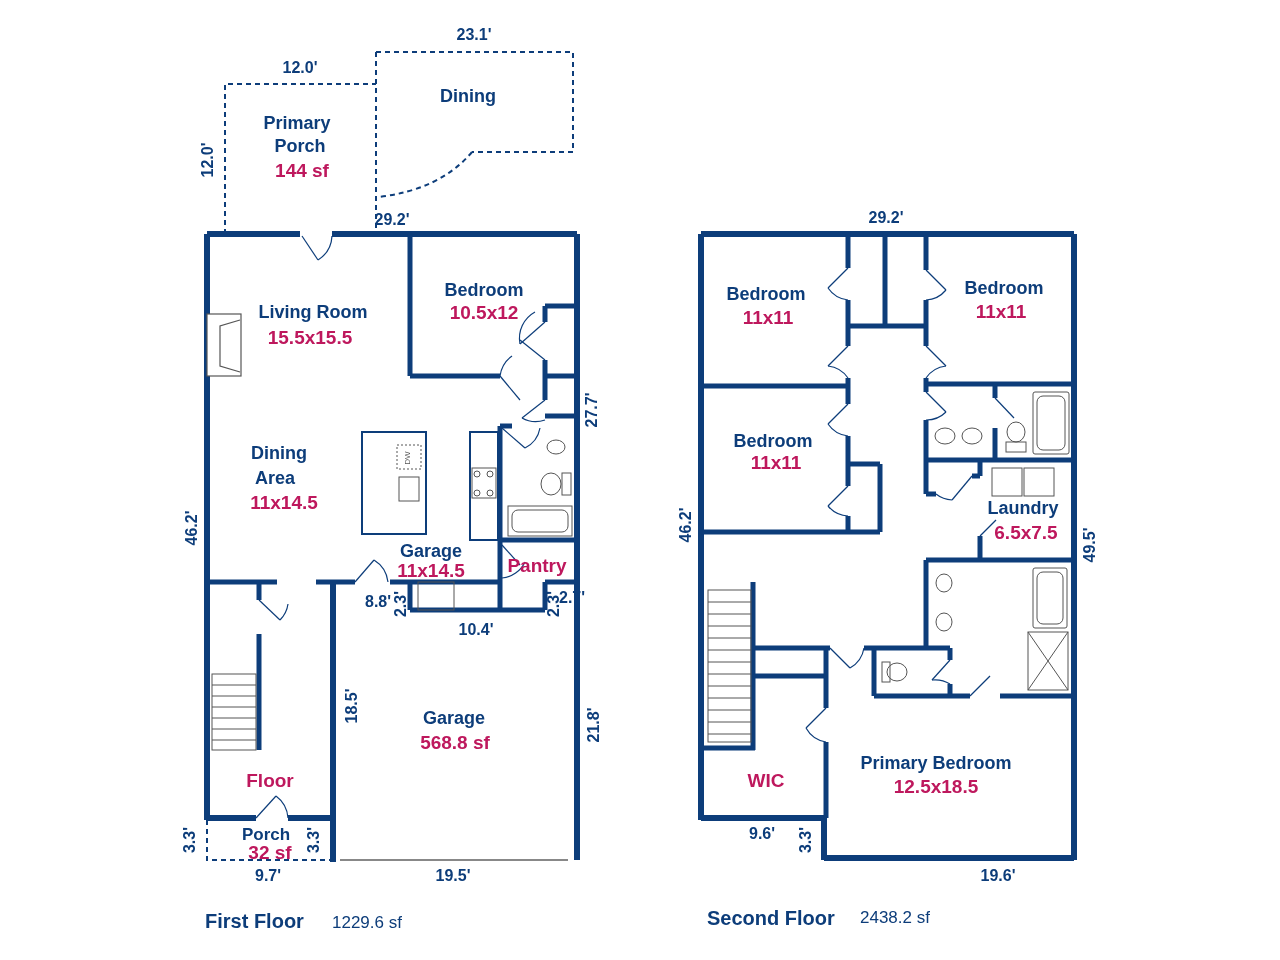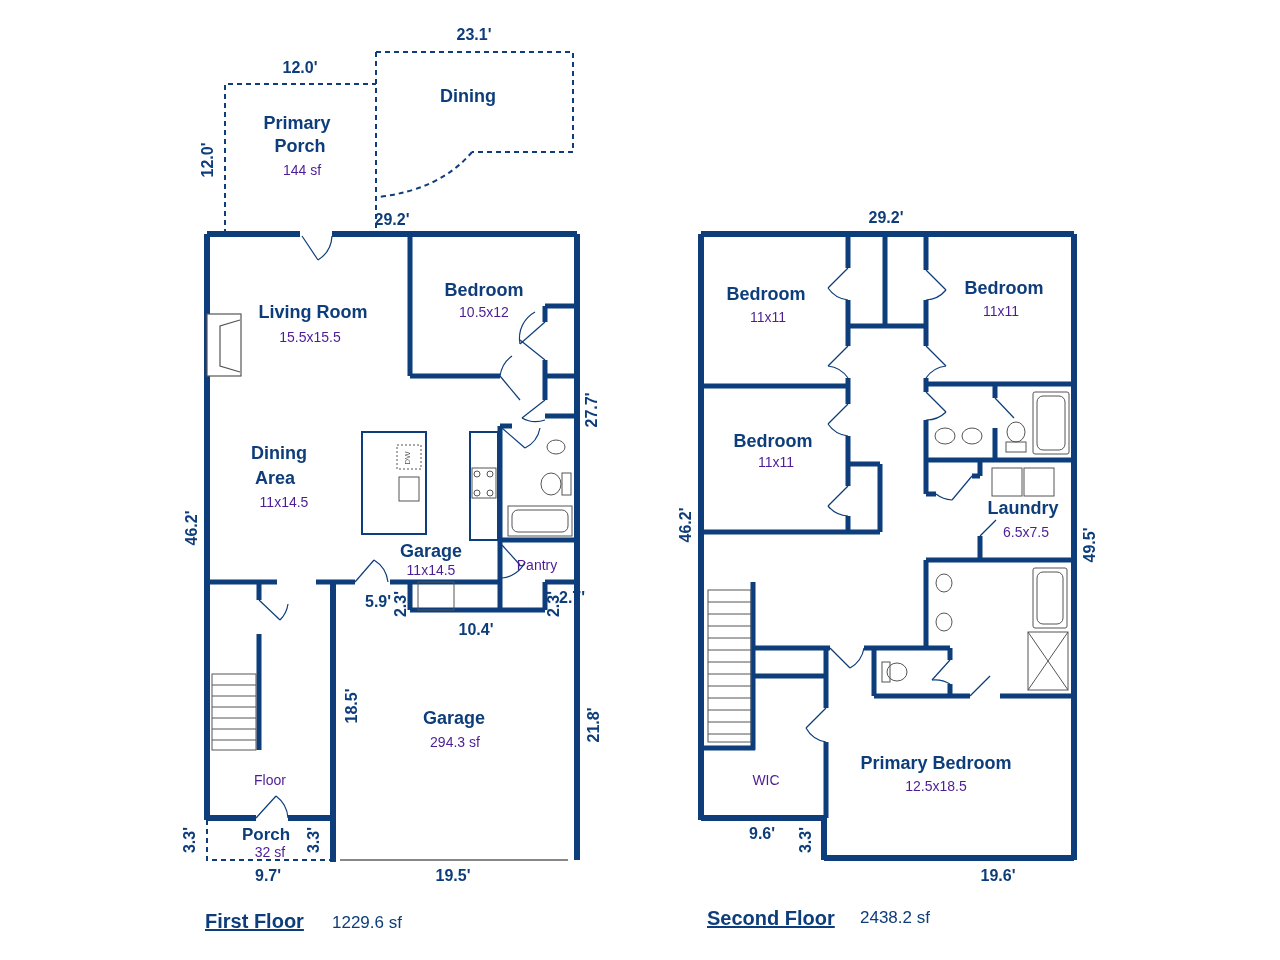--- a/index.html
+++ b/index.html
@@ -1,24 +1,24 @@
 <!DOCTYPE html>
 <html><head>
 <meta charset="utf-8">
 <style>
   html, body { margin: 0; padding: 0; background: #ffffff; }
   body { width: 1280px; height: 960px; position: relative; overflow: hidden;
          font-family: "Liberation Sans", sans-serif; color: #0d3d7a; }
   svg { position: absolute; left: 0; top: 0; }
   .lbl { position: absolute; white-space: nowrap; transform: translate(-50%, -50%); line-height: 1; }
   .name { font-weight: bold; font-size: 18px; color: #0d3d7a; }
-  .dim  { font-size: 14px; color: #4c1d95; }
+  .dim  { font-size: 19px; color: #be185d; font-weight: bold; }
   .meas { font-weight: bold; font-size: 16px; color: #0d3d7a; }
   .vert { transform: translate(-50%, -50%) rotate(-90deg); }
-  .floor-title { position: absolute; font-weight: bold; font-size: 20px; color: #0d3d7a; white-space: nowrap; text-decoration: underline; }
+  .floor-title { position: absolute; font-weight: bold; font-size: 20px; color: #0d3d7a; white-space: nowrap; }
   .floor-area  { position: absolute; font-size: 17px; color: #0d3d7a; white-space: nowrap; }
 </style>
 </head>
 <body>
 
 <svg width="1280" height="960" viewBox="0 0 1280 960">
 
   <g fill="none" stroke="#0d3d7a">
 
     <g stroke-width="2" stroke-dasharray="5,4">
@@ -264,29 +264,29 @@
   <span class="lbl name" style="left:279px;top:453px">Dining</span>
   <span class="lbl name" style="left:275px;top:478px">Area</span>
   <span class="lbl dim" style="left:284px;top:502px">11x14.5</span>
   <span class="lbl meas vert" style="left:192px;top:528px">46.2'</span>
   <span class="lbl" style="left:408px;top:458px;font-size:8px;color:#555;transform:translate(-50%,-50%) rotate(-90deg)">DW</span>
 
   <span class="lbl name" style="left:431px;top:551px">Garage</span>
   <span class="lbl dim" style="left:431px;top:570px">11x14.5</span>
   <span class="lbl dim" style="left:537px;top:565px">Pantry</span>
 
-  <span class="lbl meas" style="left:378px;top:602px">5.9'</span>
+  <span class="lbl meas" style="left:378px;top:602px">8.8'</span>
   <span class="lbl meas vert" style="left:401px;top:604px">2.3'</span>
   <span class="lbl meas" style="left:476px;top:630px">10.4'</span>
   <span class="lbl meas vert" style="left:554px;top:604px">2.3'</span>
   <span class="lbl meas" style="left:572px;top:598px">2.7'</span>
 
   <span class="lbl meas vert" style="left:352px;top:706px">18.5'</span>
   <span class="lbl name" style="left:454px;top:718px">Garage</span>
-  <span class="lbl dim" style="left:455px;top:742px">294.3 sf</span>
+  <span class="lbl dim" style="left:455px;top:742px">568.8 sf</span>
   <span class="lbl meas vert" style="left:594px;top:725px">21.8'</span>
 
   <span class="lbl dim" style="left:270px;top:780px">Floor</span>
   <span class="lbl name" style="left:266px;top:834px;font-size:17px">Porch</span>
   <span class="lbl dim" style="left:270px;top:852px">32 sf</span>
   <span class="lbl meas vert" style="left:190px;top:840px">3.3'</span>
   <span class="lbl meas vert" style="left:314px;top:840px">3.3'</span>
   <span class="lbl meas" style="left:268px;top:876px">9.7'</span>
   <span class="lbl meas" style="left:453px;top:876px">19.5'</span>
 

